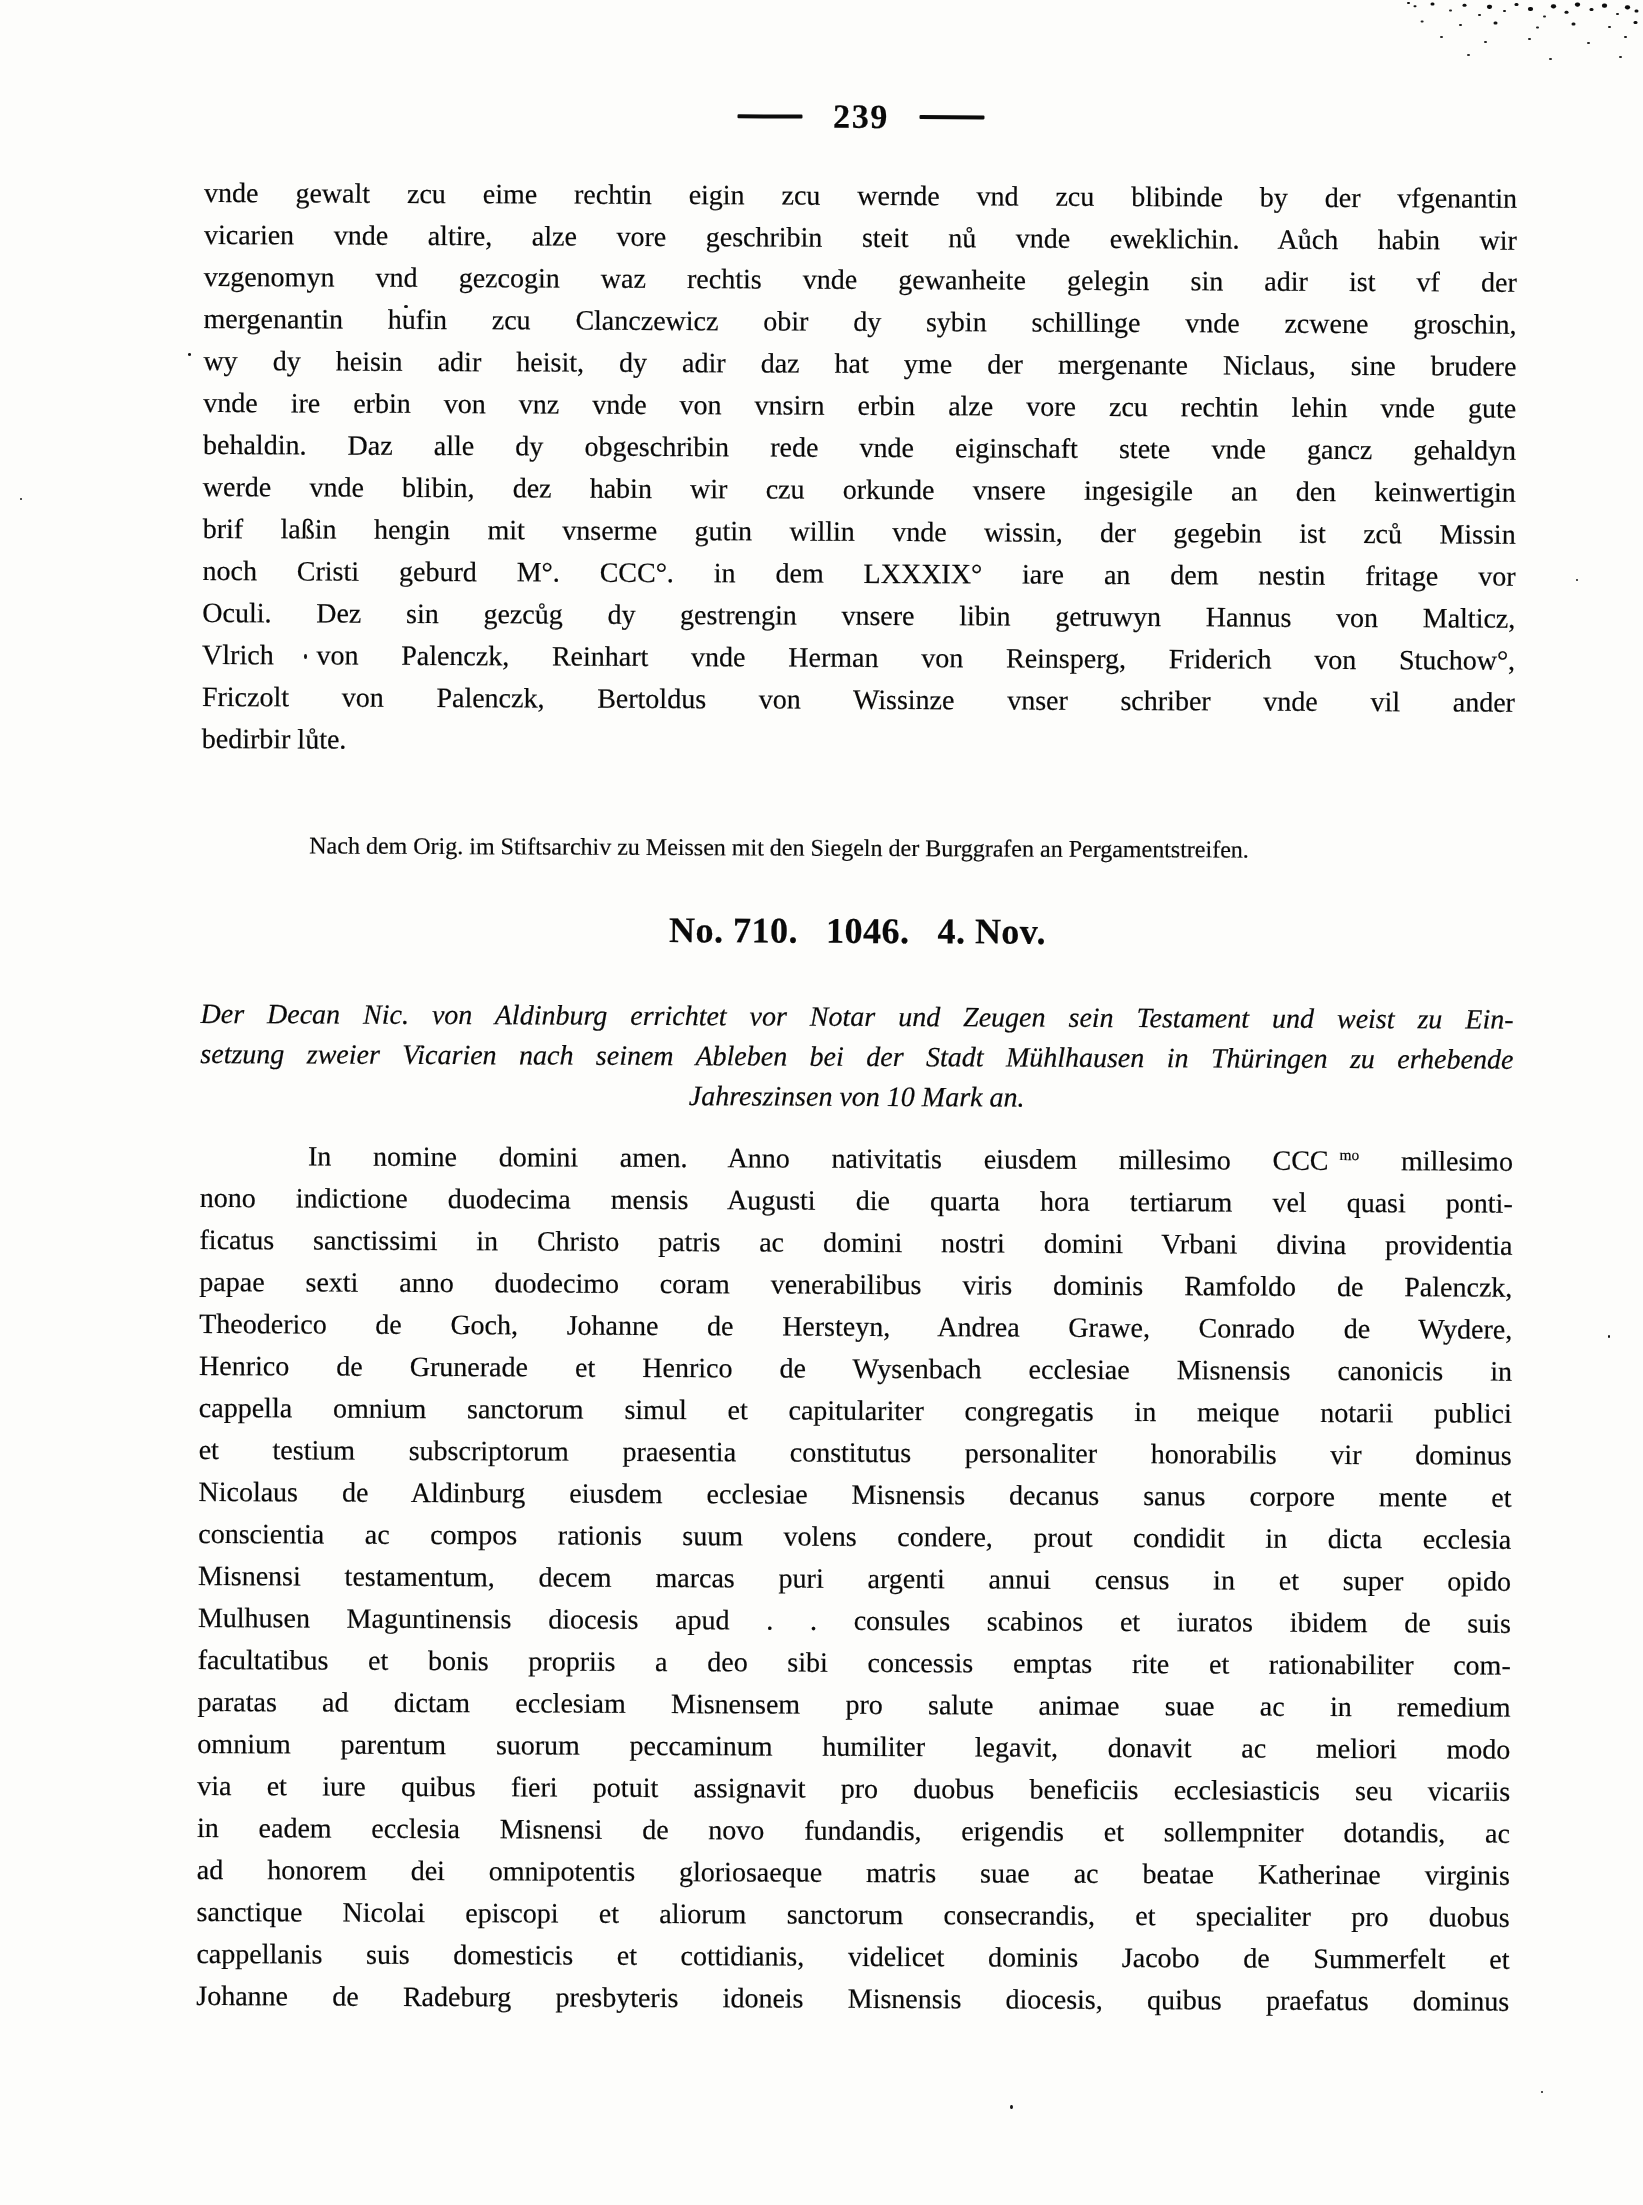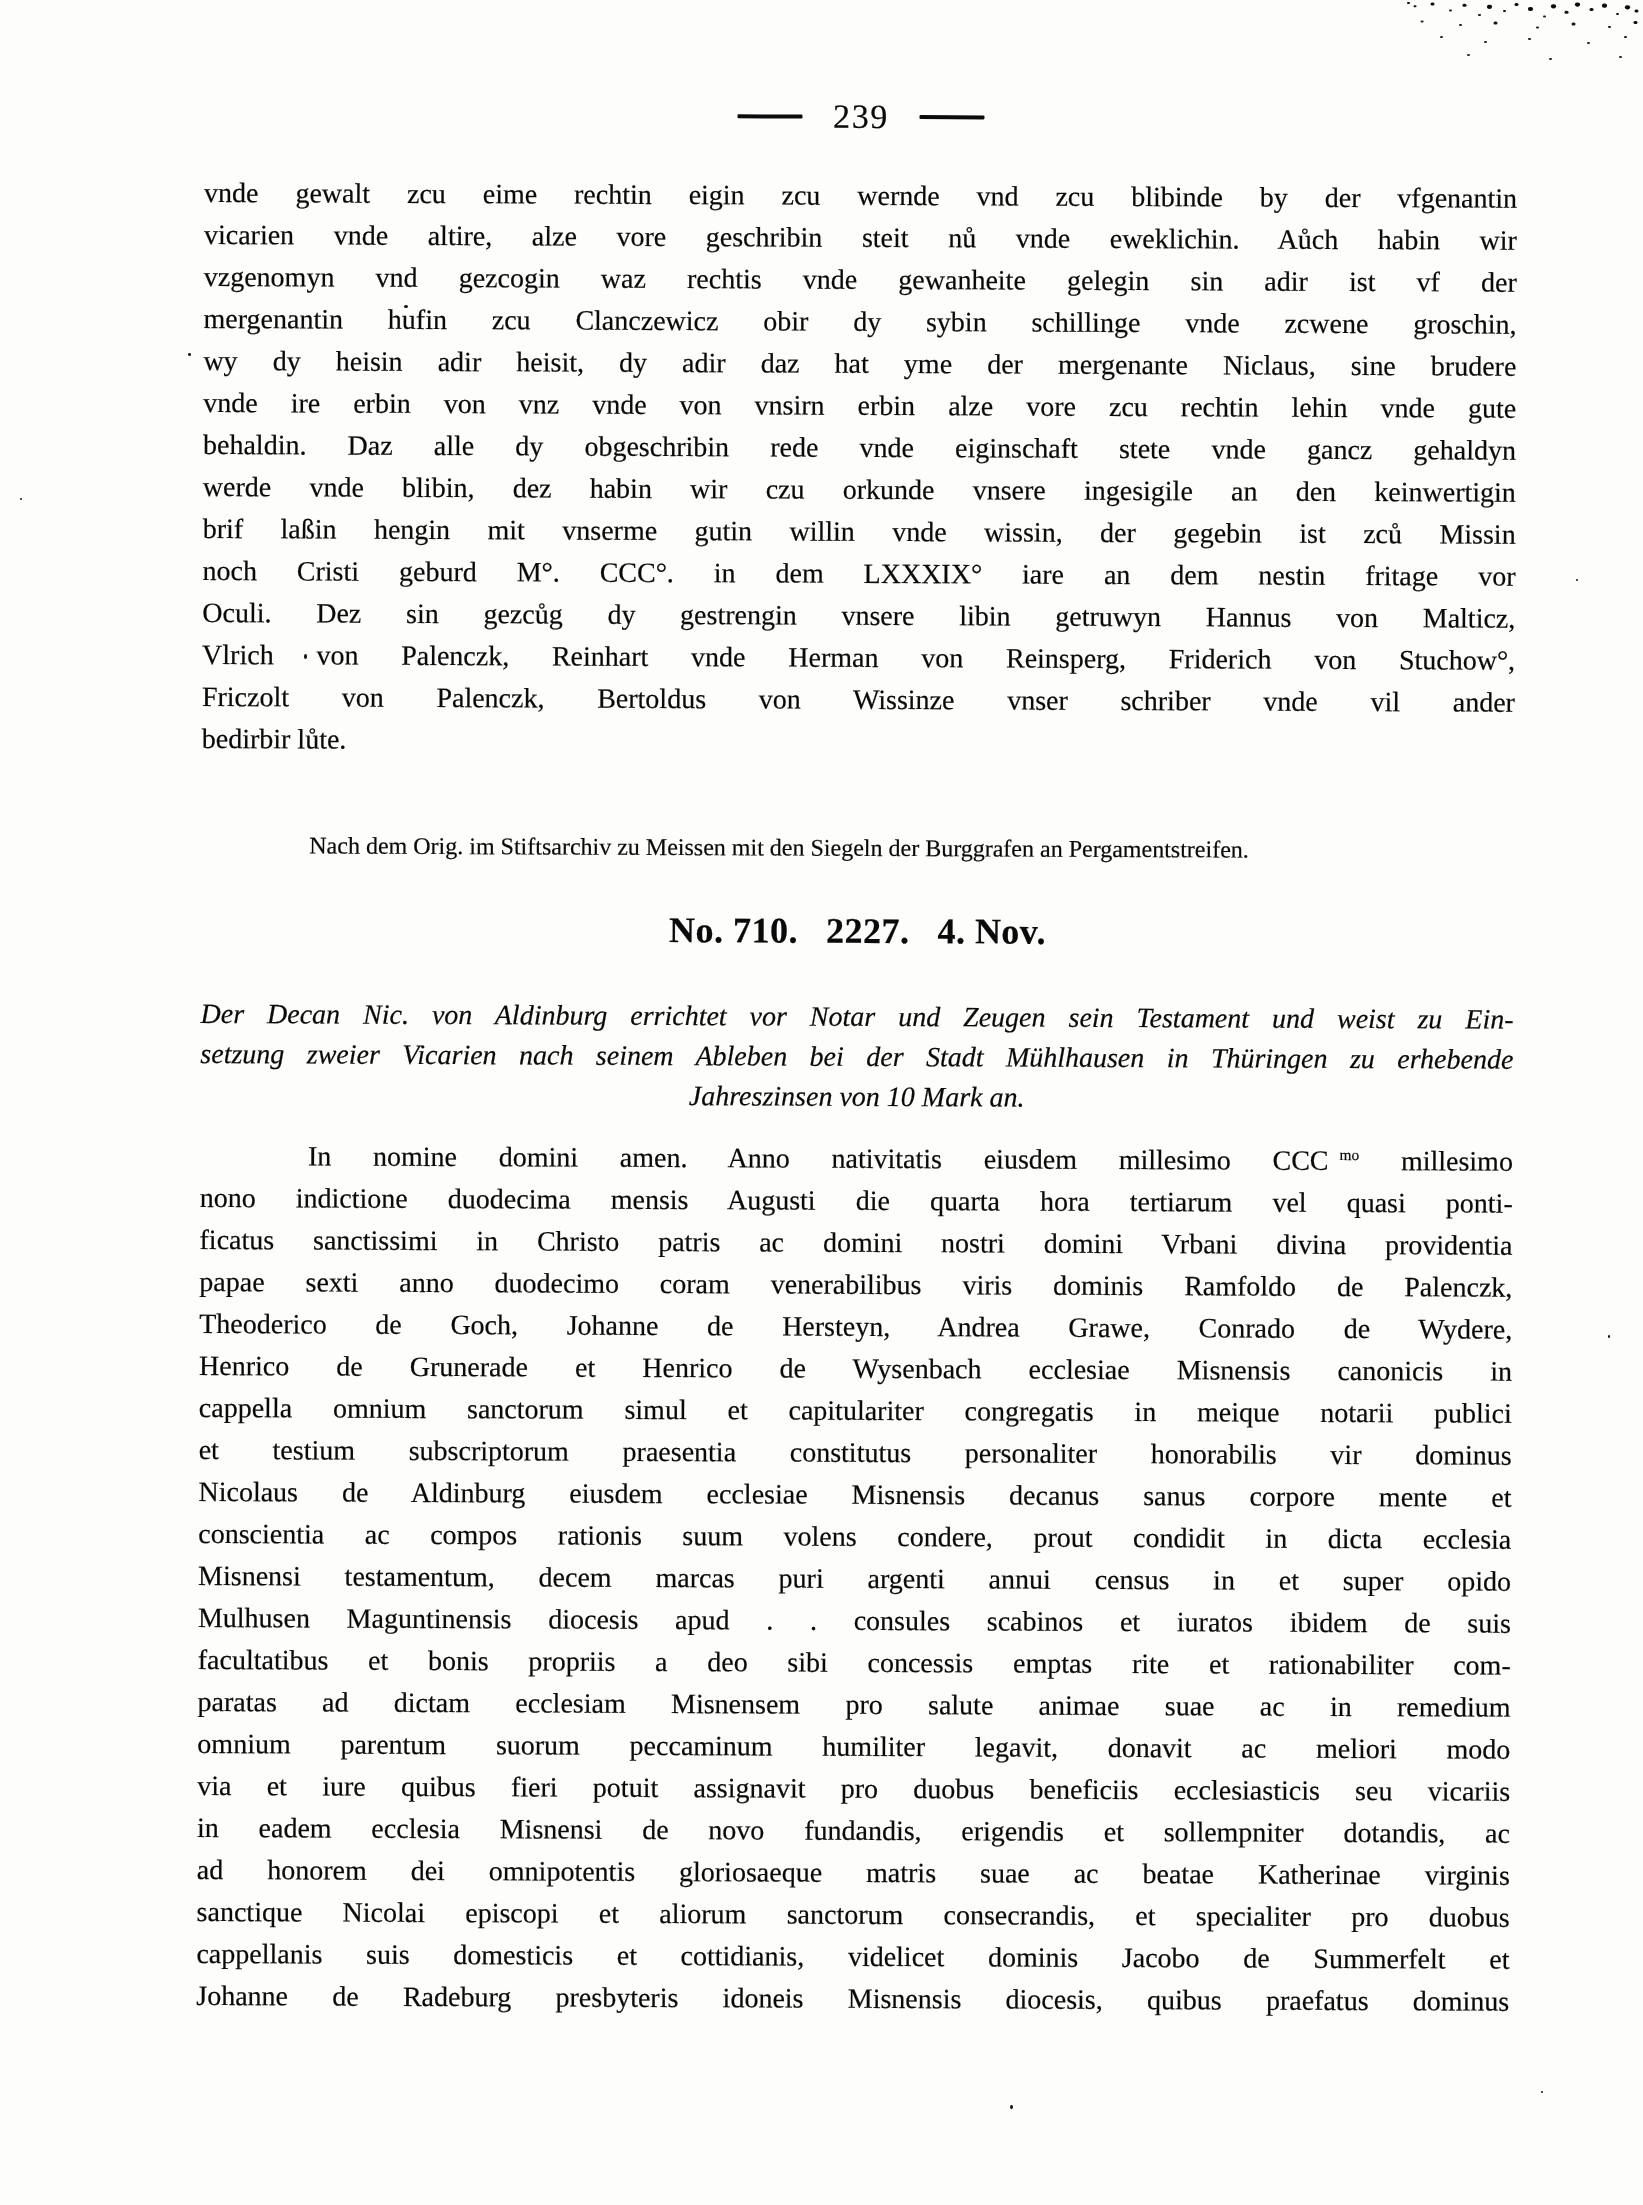--- a/index.html
+++ b/index.html
@@ -16,21 +16,21 @@
     position:absolute;left:205px;top:0;width:1313px;
     transform:rotate(0.25deg);
     transform-origin:0 0;
   }
   
   .pagehead{
     position:absolute;top:97px;left:0;width:100%;
     display:flex;justify-content:center;align-items:center;gap:31px;
   }
   .pagenum{
-    font-size:34px;font-weight:400;letter-spacing:1.6px;line-height:1;
+    font-size:34px;font-weight:700;letter-spacing:1.6px;line-height:1;
   }
   .hrule{width:65px;height:4.3px;background:#0c0c0c;border-radius:1.1px;}
   
   .ln{
     font-size:28px;line-height:42px;height:42px;
     white-space:normal;
   }
   .j{text-align:justify;text-align-last:justify;}
   .c{text-align:center;text-align-last:center;}
   .para1{position:absolute;top:172px;left:0;width:100%;}
@@ -94,21 +94,21 @@
     <div class="ln j">noch Cristi geburd M°. CCC°. in dem LXXXIX° iare an dem nestin fritage vor</div>
     <div class="ln j">Oculi. Dez sin gezcůg dy gestrengin vnsere libin getruwyn Hannus von Malticz,</div>
     <div class="ln j">Vlrich von Palenczk, Reinhart vnde Herman von Reinsperg, Friderich von Stuchow°,</div>
     <div class="ln j">Friczolt von Palenczk, Bertoldus von Wissinze vnser schriber vnde vil ander</div>
     <div class="ln">bedirbir lůte.</div>
   </section>
 
   <p class="note">Nach dem Orig. im Stiftsarchiv zu Meissen mit den Siegeln der Burggrafen an Pergamentstreifen.</p>
 
   <h2 class="dochead">
-    <span>No. 710.</span><span>2227.</span><span>4. Nov.</span>
+    <span>No. 710.</span><span>1046.</span><span>4. Nov.</span>
   </h2>
 
   <section class="regest">
     <div class="ln j">Der Decan Nic. von Aldinburg errichtet vor Notar und Zeugen sein Testament und weist zu Ein-</div>
     <div class="ln j">setzung zweier Vicarien nach seinem Ableben bei der Stadt Mühlhausen in Thüringen zu erhebende</div>
     <div class="ln c">Jahreszinsen von 10 Mark an.</div>
   </section>
 
   <section class="para2">
     <div class="ln j indent"><span>In nomine domini amen. Anno nativitatis eiusdem millesimo CCC</span><sup>mo</sup><span> millesimo</span></div>

